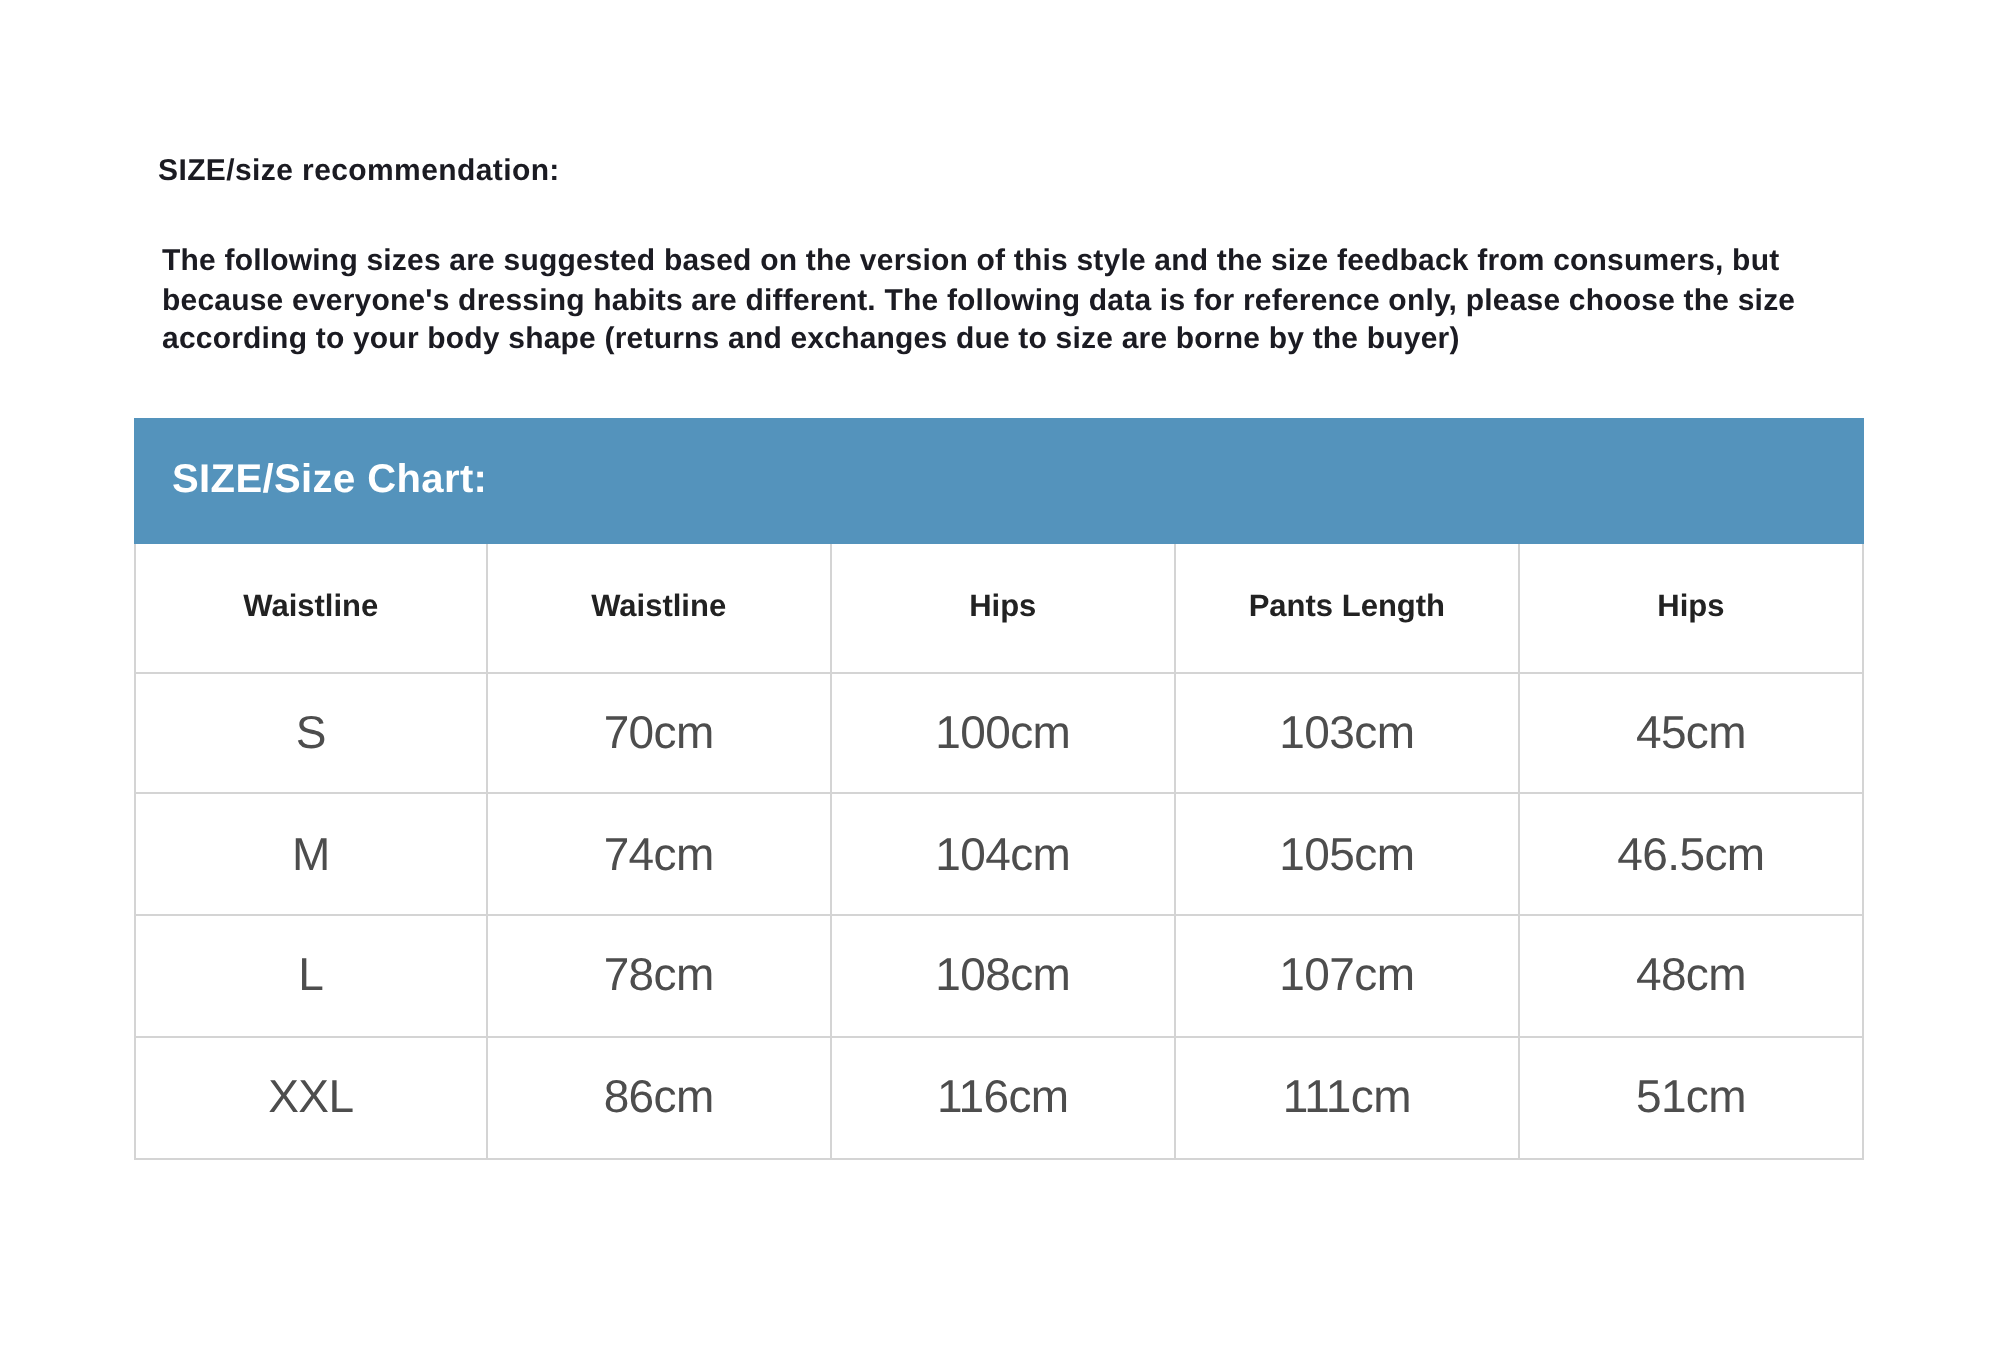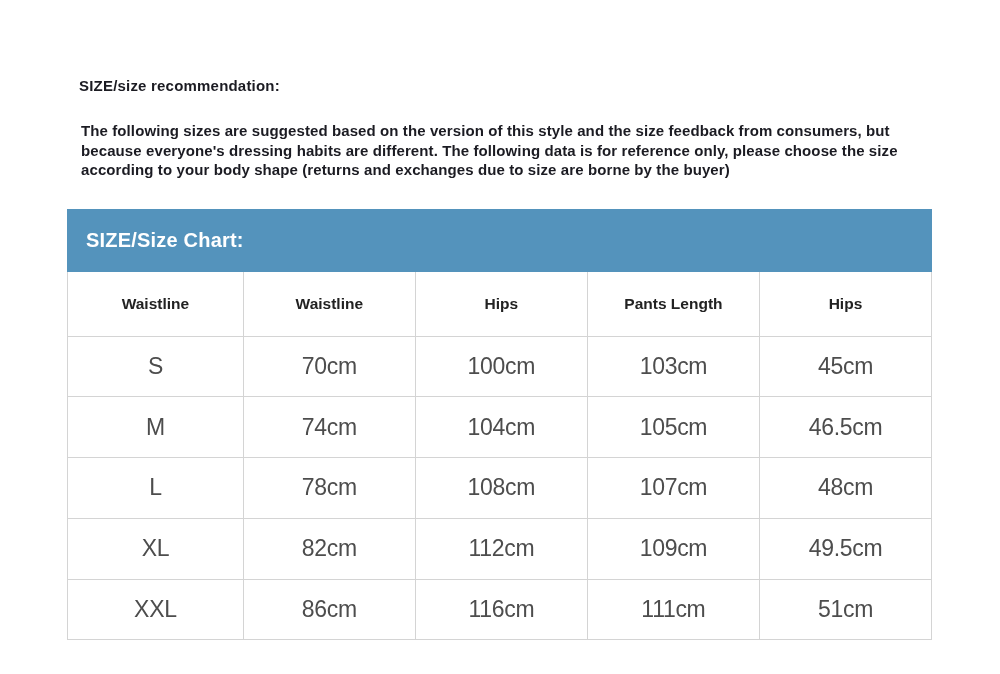--- a/index.html
+++ b/index.html
@@ -115,27 +115,20 @@
           <td>46.5cm</td>
         </tr>
         <tr>
           <td>L</td>
           <td>78cm</td>
           <td>108cm</td>
           <td>107cm</td>
           <td>48cm</td>
         </tr>
         <tr>
-          <td>XL</td>
-          <td>82cm</td>
-          <td>112cm</td>
-          <td>109cm</td>
-          <td>49.5cm</td>
-        </tr>
-        <tr>
           <td>XXL</td>
           <td>86cm</td>
           <td>116cm</td>
           <td>111cm</td>
           <td>51cm</td>
         </tr>
       </tbody>
   </table>
 </div>
 

